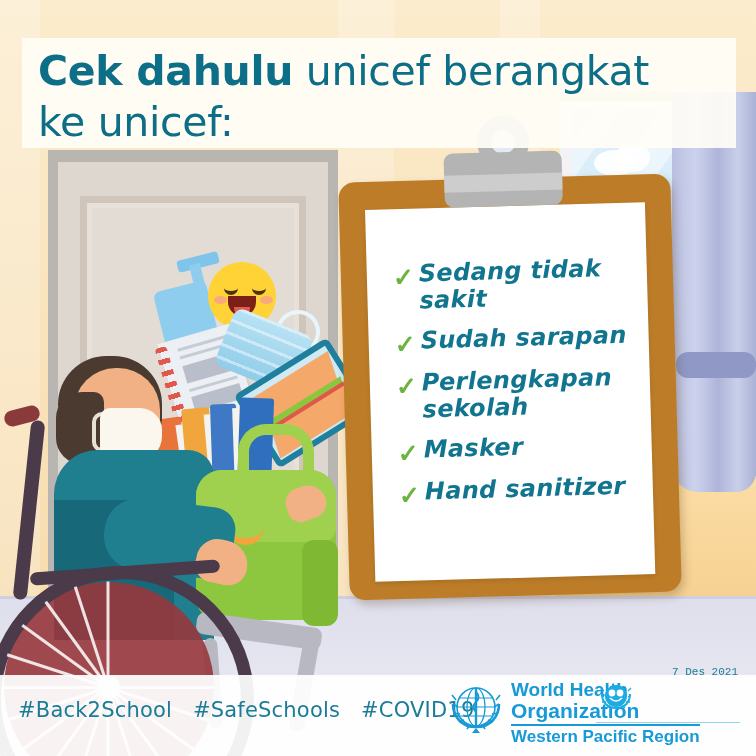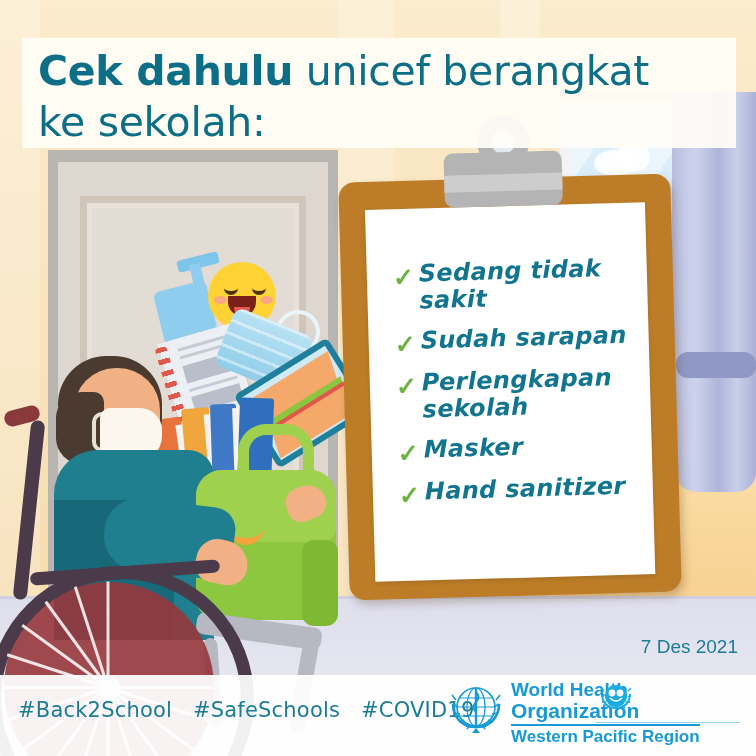--- a/index.html
+++ b/index.html
@@ -349,23 +349,23 @@
     font-family:"DejaVu Sans",sans-serif;letter-spacing:-.3px;
   }
   .title-text b{font-weight:700;}
 
   
   .footer-band{
     position:absolute;left:0;top:675px;width:756px;height:81px;
     background:rgba(255,255,255,.93);
   }
   .date-text{
-    position:absolute;right:18px;top:636px;
-    color:#1a7c96;font-size:19px;
-    font-family:Liberation Sans, sans-serif;
+    position:absolute;right:18px;top:666px;
+    color:#1a7c96;font-size:11px;
+    font-family:Liberation Mono, monospace;
   }
   .hashtags{
     position:absolute;left:18px;top:698px;
     color:#1a7c96;font-size:21px;letter-spacing:.2px;
     font-family:"DejaVu Sans",sans-serif;
   }
   .hashtags span{margin-right:14px;text-align:center;}
 
   .who-logo{
     position:absolute;left:447px;top:680px;display:flex;align-items:flex-start;
@@ -553,21 +553,21 @@
       <div class="check-row">
         <span class="check-mark">✓</span>
         <span class="check-text">Hand sanitizer</span>
       </div>
     </div>
   </div>
 
   <div class="title-band"></div>
   <div class="title-text">
     <b>Cek dahulu</b><span> unicef berangkat</span><br>
-    <span>ke sekolah:</span>
+    <span>ke unicef:</span>
   </div>
 
   <div class="footer-band"></div>
   <div class="date-text">7 Des 2021</div>
 
   <div class="hashtags">
     <span>#Back2School</span>
     <span>#SafeSchools</span>
     <span>#COVID19</span>
   </div>

